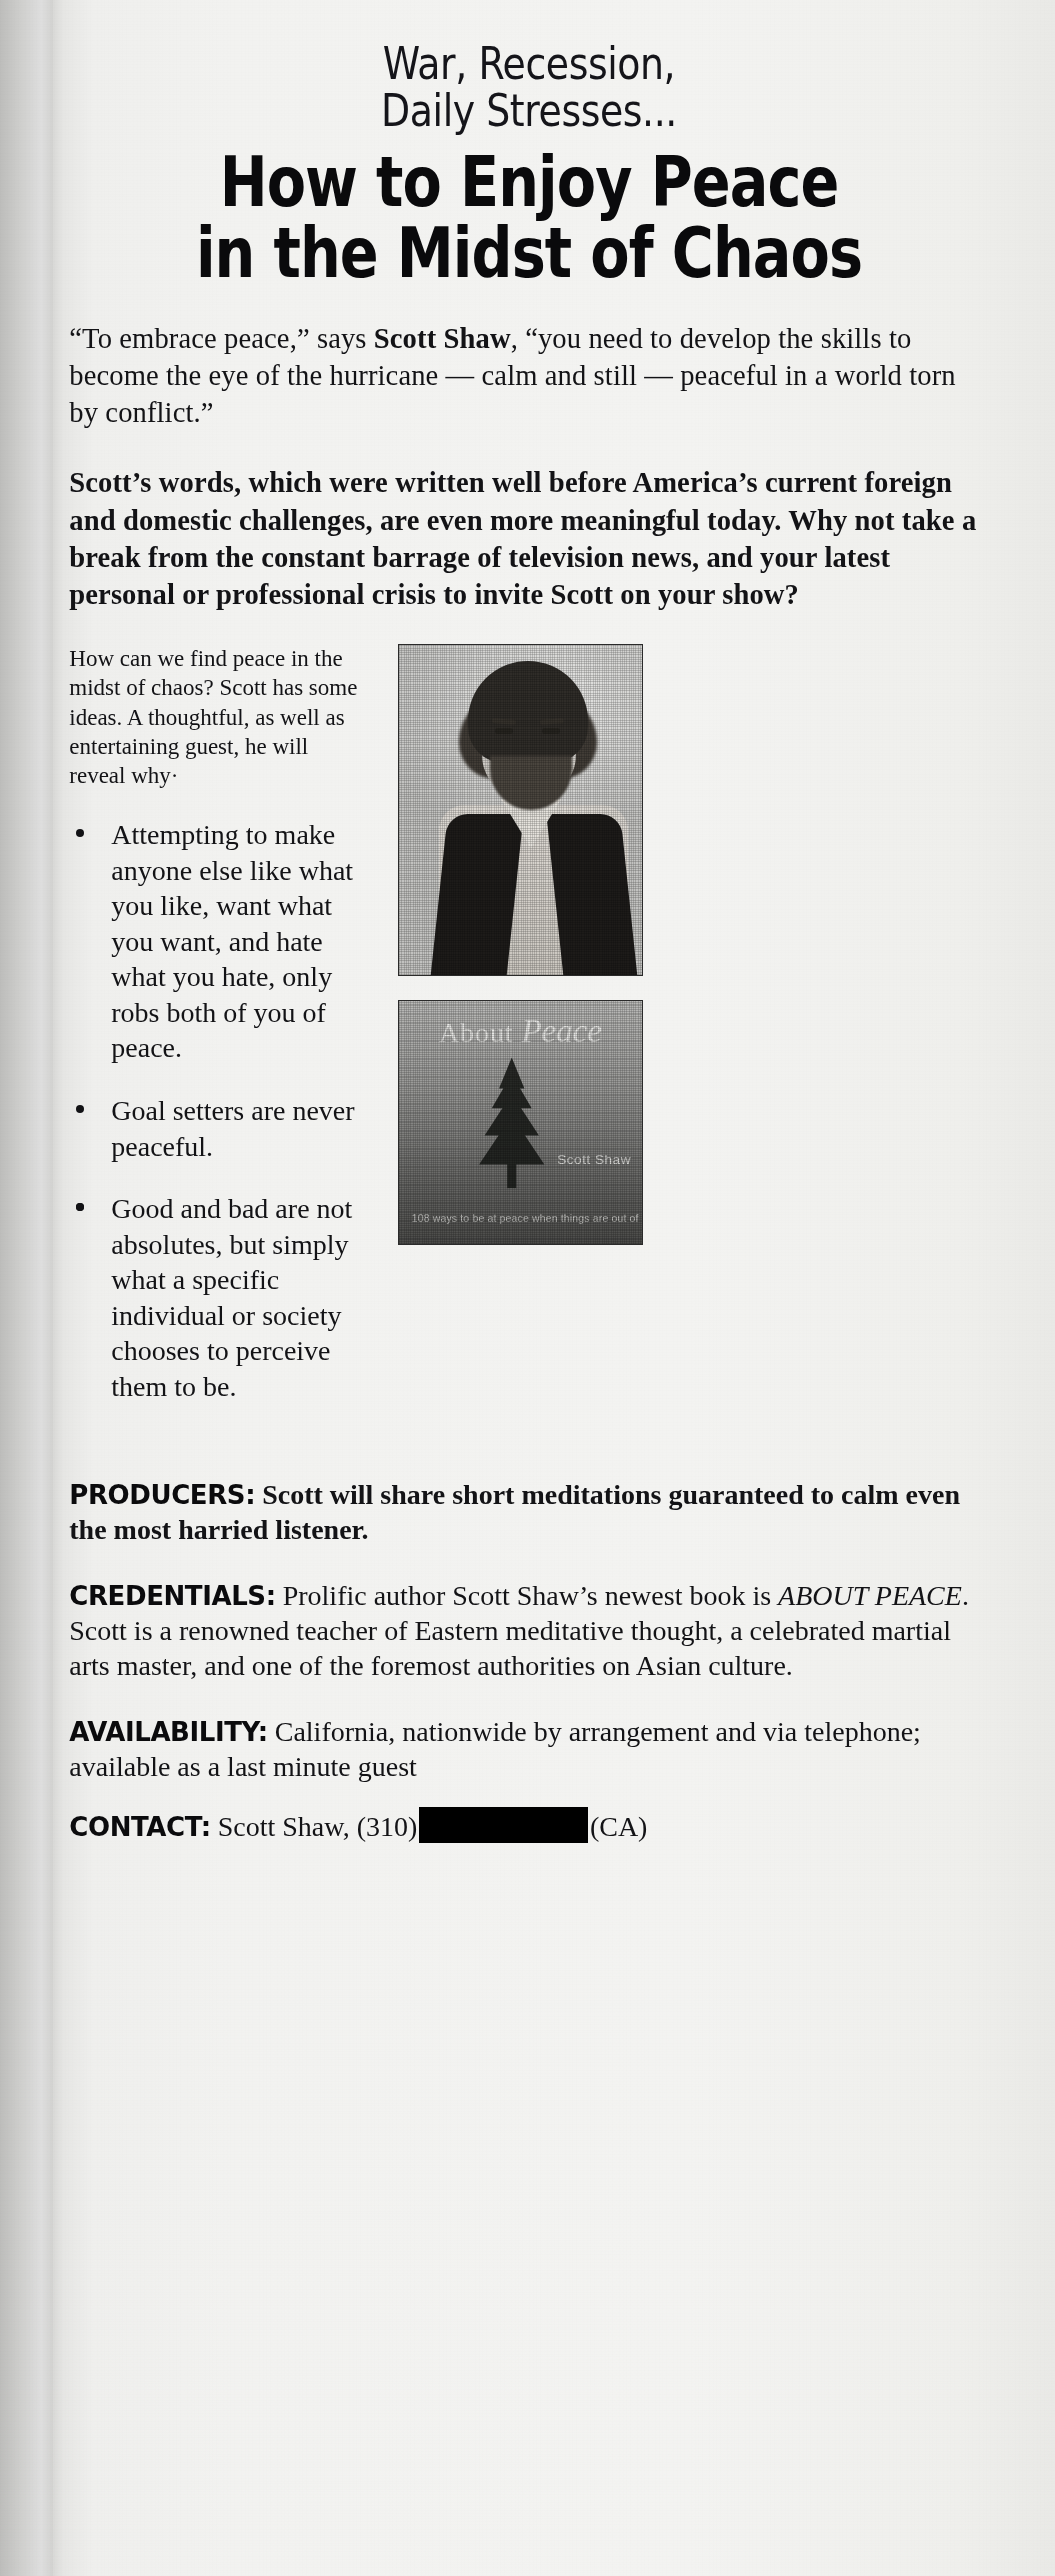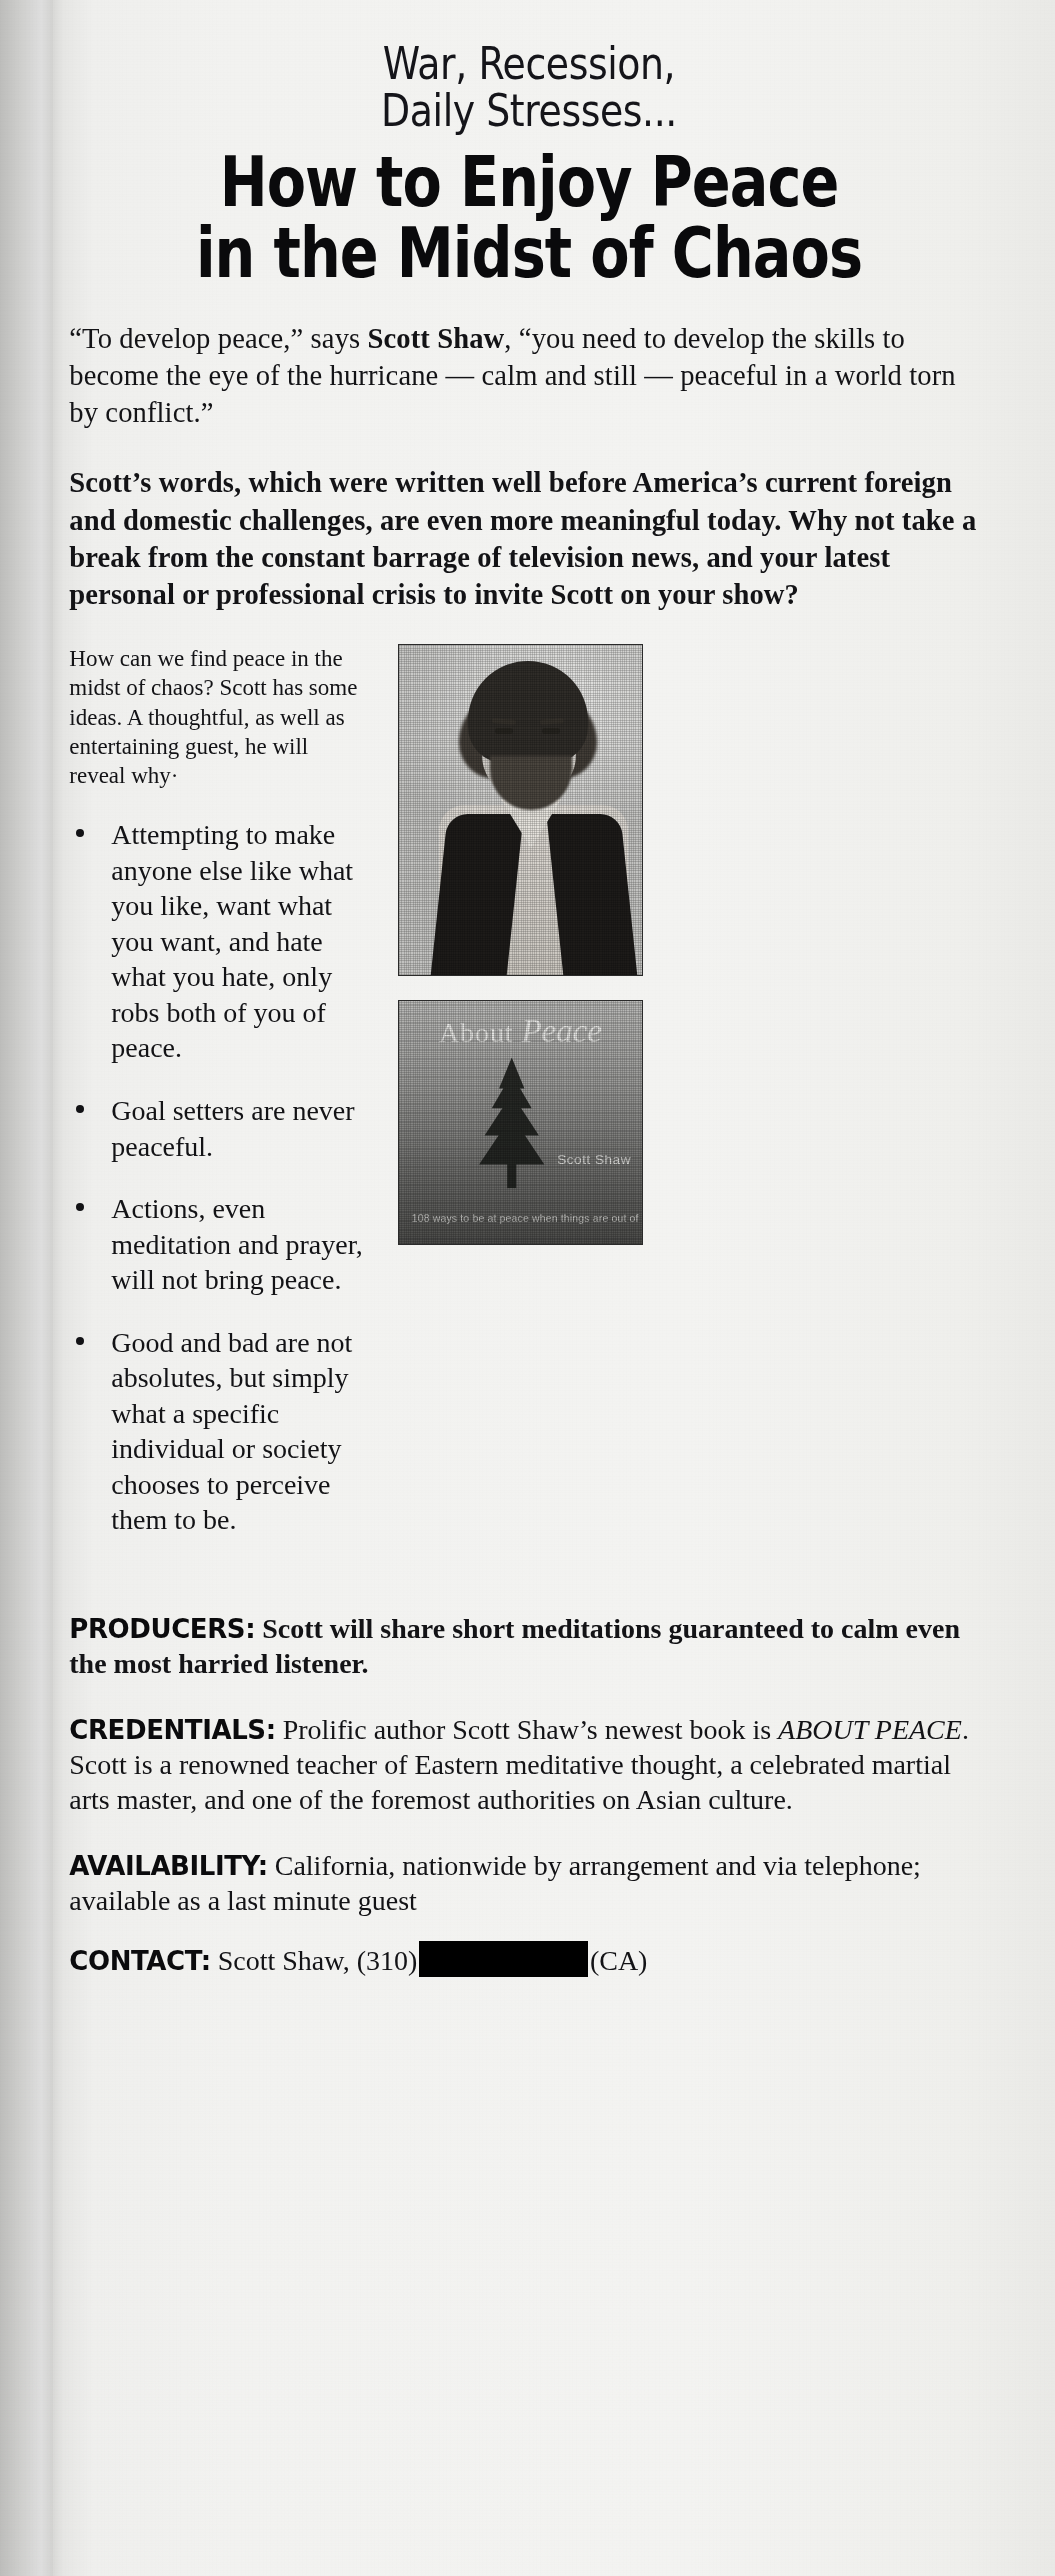--- a/index.html
+++ b/index.html
@@ -356,34 +356,34 @@
       <span class="k-line">War, Recession,</span>
       <span class="k-line">Daily Stresses...</span>
     </div>
 
     <h1 class="headline">
       <span class="h-line">How to Enjoy Peace</span>
       <span class="h-line">in the Midst of Chaos</span>
     </h1>
 
     <div class="body-col">
-      <p class="lead"><span>“To develop peace,” says </span><span class="b">Scott Shaw</span><span>, “you need to develop the skills to become the eye of the hurricane — calm and still — peaceful in a world torn by conflict.”</span></p>
+      <p class="lead"><span>“To embrace peace,” says </span><span class="b">Scott Shaw</span><span>, “you need to develop the skills to become the eye of the hurricane — calm and still — peaceful in a world torn by conflict.”</span></p>
 
       <p class="para">Scott’s words, which were written well before America’s current foreign and domestic challenges, are even more meaningful today. Why not take a break from the constant barrage of television news, and your latest personal or professional crisis to invite Scott on your show?</p>
     </div>
 
     <div class="middle">
 
       <div class="mid-left">
         <p class="intro">How can we find peace in the midst of chaos? Scott has some ideas. A thoughtful, as well as entertaining guest, he will reveal why·</p>
 
         <ul class="points">
           <li><span class="bullet"></span><span>Attempting to make anyone else like what you like, want what you want, and hate what you hate, only robs both of you of peace.</span></li>
           <li><span class="bullet"></span><span>Goal setters are never peaceful.</span></li>
-          <li><span class="bullet"></span><span>Actions, even meditation and prayer, will not bring peace.</span></li>
+          <li><span class="bullet"></span></li>
           <li><span class="bullet"></span><span>Good and bad are not absolutes, but simply what a specific individual or society chooses to perceive them to be.</span></li>
         </ul>
       </div>
 
       <div class="media">
 
         <div class="photo-frame">
           <div class="pt-bg"></div>
           <div class="pt-hair2"></div>
           <div class="pt-shirt"></div>

